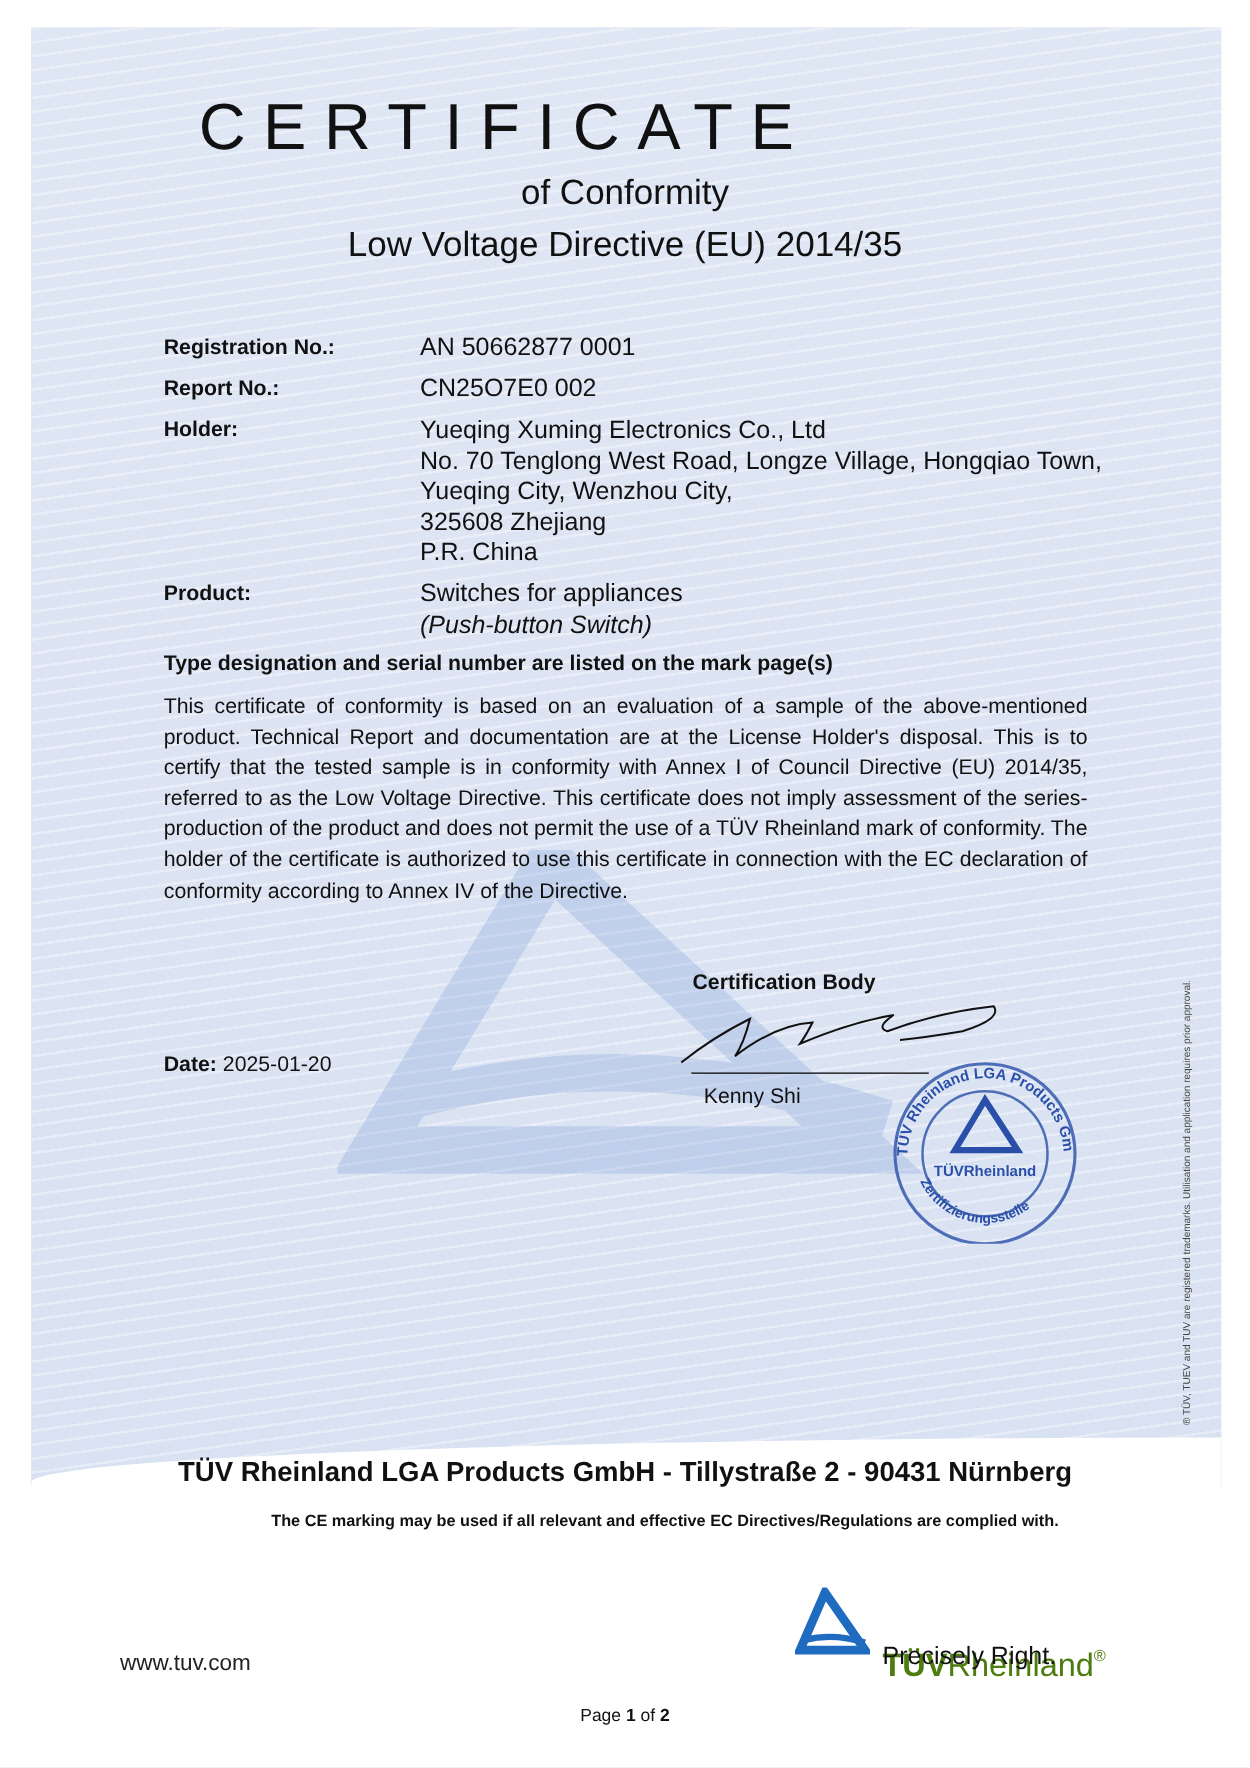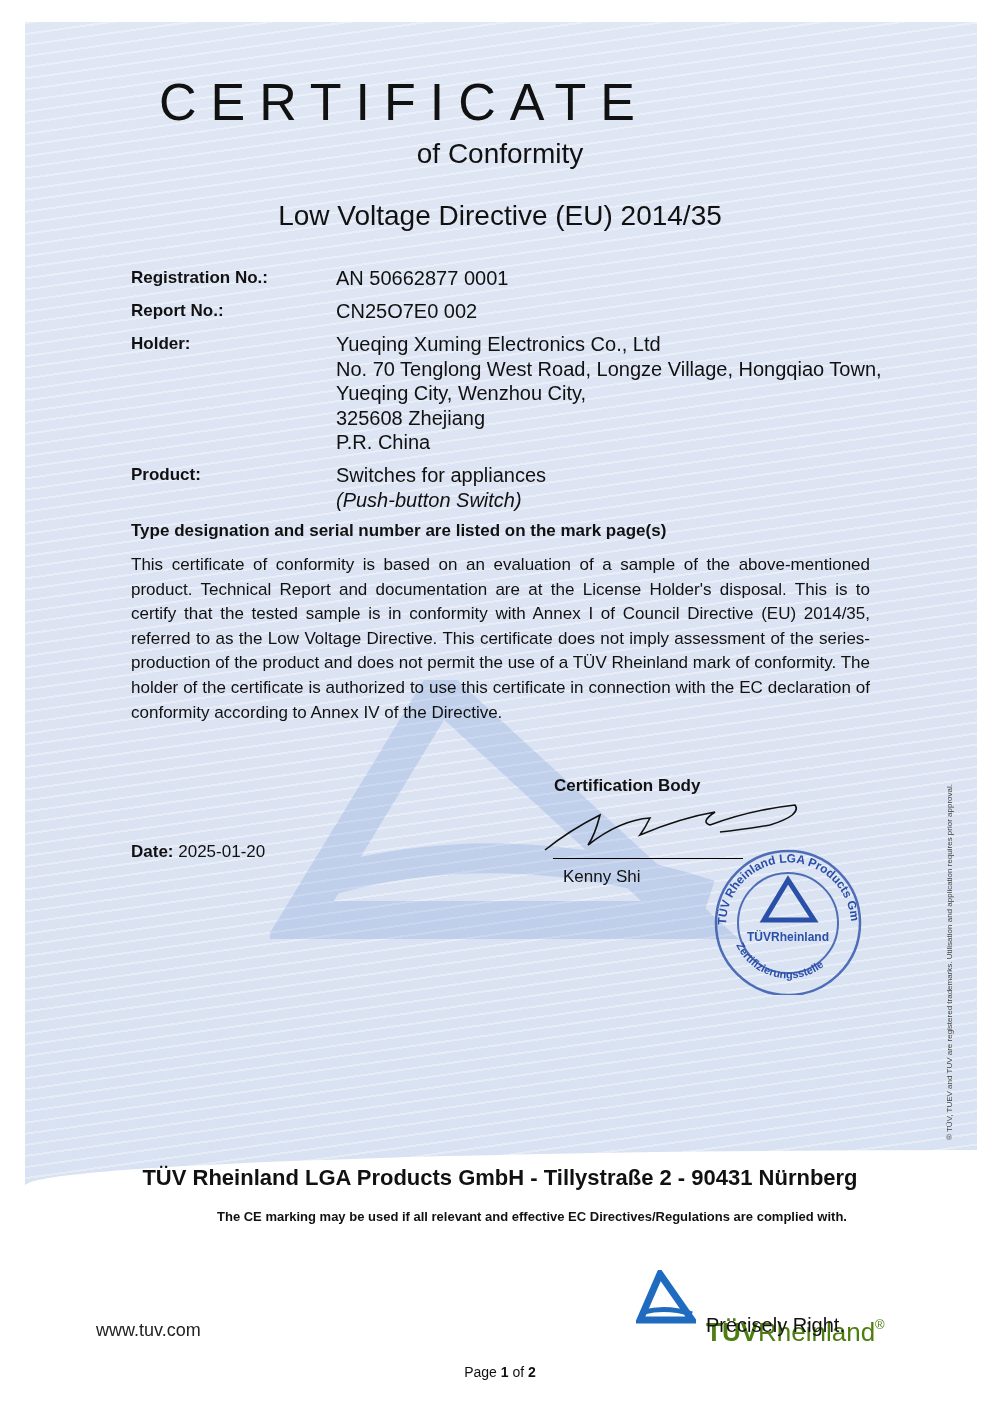--- a/index.html
+++ b/index.html
@@ -43,21 +43,21 @@
 <div class="panel"></div>
 <div class="panel-bottom"></div>
 
 <svg class="watermark" viewBox="0 0 480 260">
   <polygon points="170,10 30,240 420,240" fill="none" stroke="#4a78c8" stroke-width="38"></polygon>
   <path d="M60,200 Q240,150 440,215" fill="none" stroke="#4a78c8" stroke-width="30"></path>
 </svg>
 
 <div class="title">CERTIFICATE</div>
 <div class="subtitle" style="top:138px;">of Conformity</div>
-<div class="subtitle" style="top:180px;margin-top:20px;">Low Voltage Directive (EU) 2014/35</div>
+<div class="subtitle" style="top:180px;">Low Voltage Directive (EU) 2014/35</div>
 
 <div class="field-label" style="top:268px;">Registration No.:</div>
 <div class="field-value" style="top:266px;">AN 50662877 0001</div>
 
 <div class="field-label" style="top:301px;">Report No.:</div>
 <div class="field-value" style="top:299px;">CN25O7E0 002</div>
 
 <div class="field-label" style="top:334px;">Holder:</div>
 <div class="field-value" style="top:332px;">
   <div>Yueqing Xuming Electronics Co., Ltd</div>

